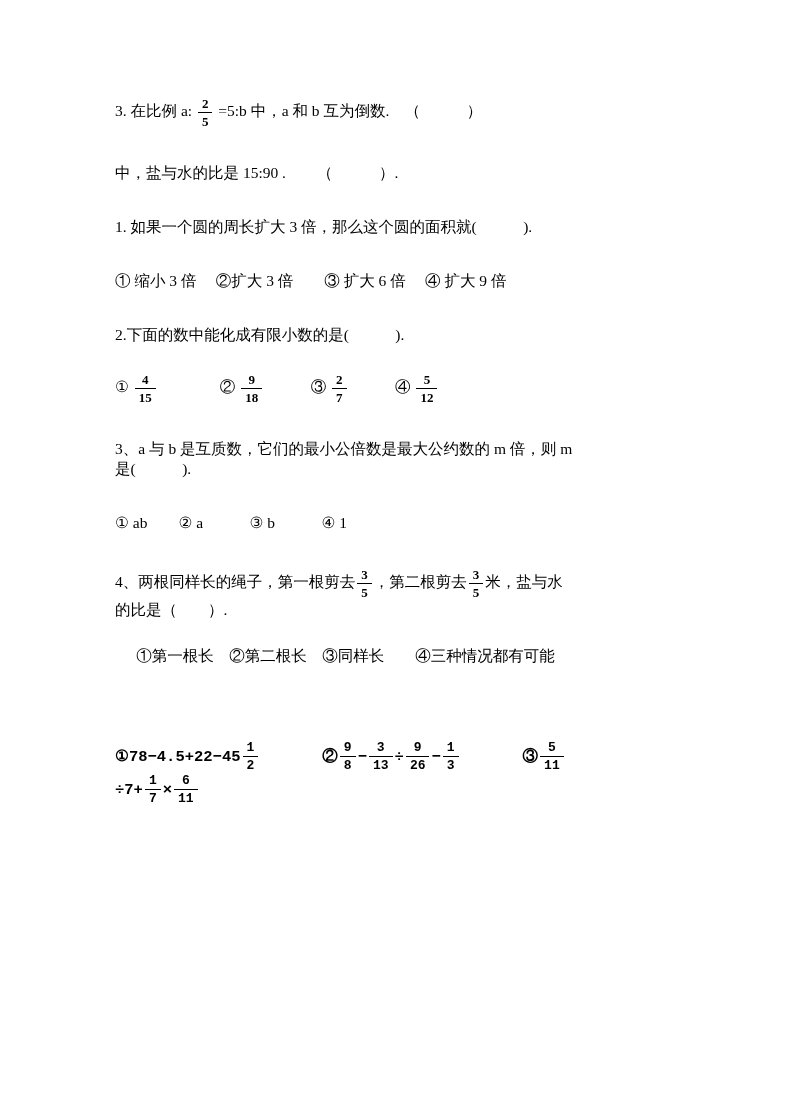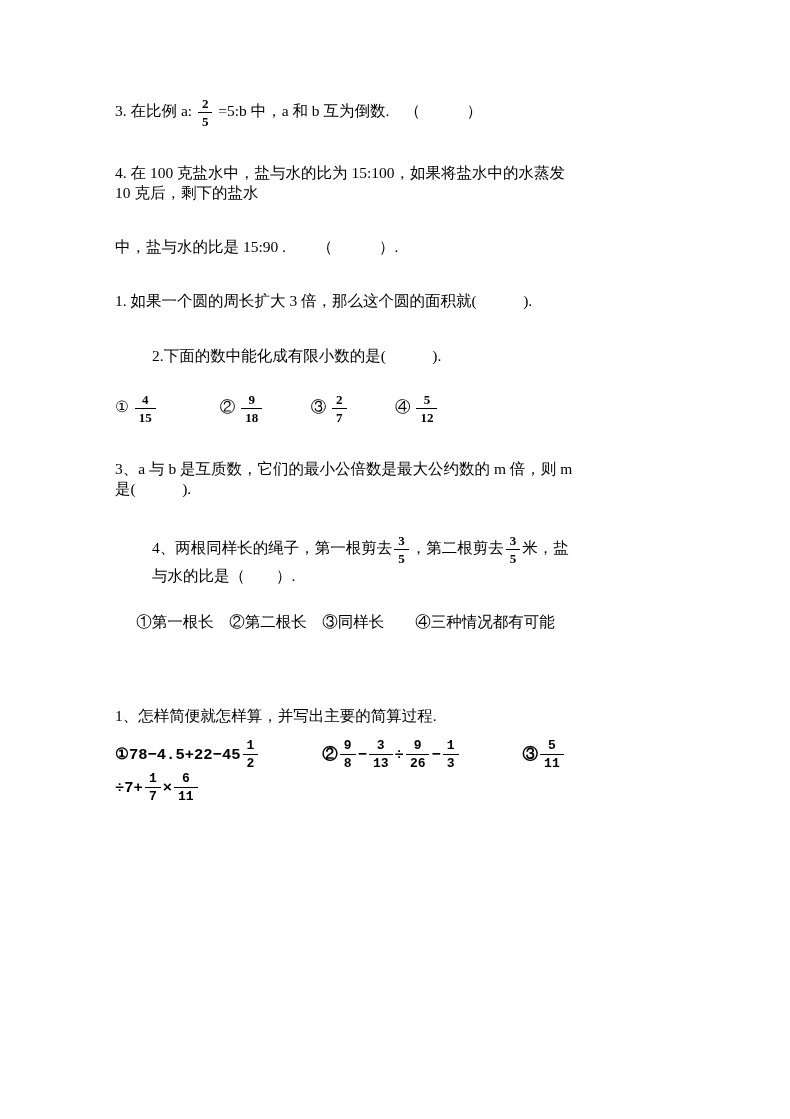--- a/index.html
+++ b/index.html
@@ -17,21 +17,21 @@
     color: #000000;
     font-family: "Liberation Serif", "DejaVu Serif", serif;
     font-size: 15.5px;
     line-height: 1.3;
   }
   .line {
     margin: 0 0 34px 0;
     white-space: pre-wrap;
   }
   .line.mb-sm { margin-bottom: 12px; }
-  .line.mb-md { margin-bottom: 26px; margin-left: 37px; }
+  .line.mb-md { margin-bottom: 26px; }
   .line.mb-xl { margin-bottom: 74px; text-align: center; }
   .math-line {
     font-weight: bold;
     font-family: Liberation Mono, monospace;
   }
   .frac {
     display: inline-block;
     text-align: center;
     vertical-align: middle;
     font-weight: bold;
@@ -47,23 +47,23 @@
     display: block;
     border-top: 1.5px solid #000;
     padding: 2px 4px 1px 4px;
   }
 </style>
 </head>
 <body>
 
 <div class="page">
   <p class="line"><span>3. 在比例 a: </span><span class="frac"><span class="num">2</span><span class="den">5</span></span><span> =5:b 中，a 和 b 互为倒数.　（　　　）</span></p>
-  <p class="line"><span>4. 在 100 克盐水中，盐与水的比为 15:100，如果将盐水中的水蒸发 10 克后，剩下的盐水</span></p>
   <p class="line"><span>中，盐与水的比是 15:90 .　　（　　　）.</span></p>
   <p class="line"><span>1. 如果一个圆的周长扩大 3 倍，那么这个圆的面积就(　　　).</span></p>
+  <p class="line"><span>① 缩小 3 倍　 ②扩大 3 倍　　③ 扩大 6 倍　 ④ 扩大 9 倍</span></p>
   <p class="line mb-md"><span>2.下面的数中能化成有限小数的是(　　　).</span></p>
   <p class="line"><span>① </span><span class="frac"><span class="num">4</span><span class="den">15</span></span><span>　　　　② </span><span class="frac"><span class="num">9</span><span class="den">18</span></span><span>　　　③ </span><span class="frac"><span class="num">2</span><span class="den">7</span></span><span>　　　④ </span><span class="frac"><span class="num">5</span><span class="den">12</span></span></p>
   <p class="line"><span>3、a 与 b 是互质数，它们的最小公倍数是最大公约数的 m 倍，则 m 是(　　　).</span></p>
+  <p class="line"><span>① ab　　② a　　　③ b　　　④ 1</span></p>
   <p class="line mb-md"><span>4、两根同样长的绳子，第一根剪去</span><span class="frac"><span class="num">3</span><span class="den">5</span></span><span>，第二根剪去</span><span class="frac"><span class="num">3</span><span class="den">5</span></span><span>米，盐与水的比是（　　）.</span></p>
   <p class="line mb-xl"><span>①第一根长　②第二根长　③同样长　　④三种情况都有可能</span></p>
-  <p class="line mb-sm"><span>1、怎样简便就怎样算，并写出主要的简算过程.</span></p>
   <p class="line math-line"><span>①78−4.5+22−45</span><span class="frac"><span class="num">1</span><span class="den">2</span></span><span>　　　　②</span><span class="frac"><span class="num">9</span><span class="den">8</span></span><span>−</span><span class="frac"><span class="num">3</span><span class="den">13</span></span><span>÷</span><span class="frac"><span class="num">9</span><span class="den">26</span></span><span>−</span><span class="frac"><span class="num">1</span><span class="den">3</span></span><span>　　　　③</span><span class="frac"><span class="num">5</span><span class="den">11</span></span><span>÷7+</span><span class="frac"><span class="num">1</span><span class="den">7</span></span><span>×</span><span class="frac"><span class="num">6</span><span class="den">11</span></span></p>
 </div>
 
 </body></html>

